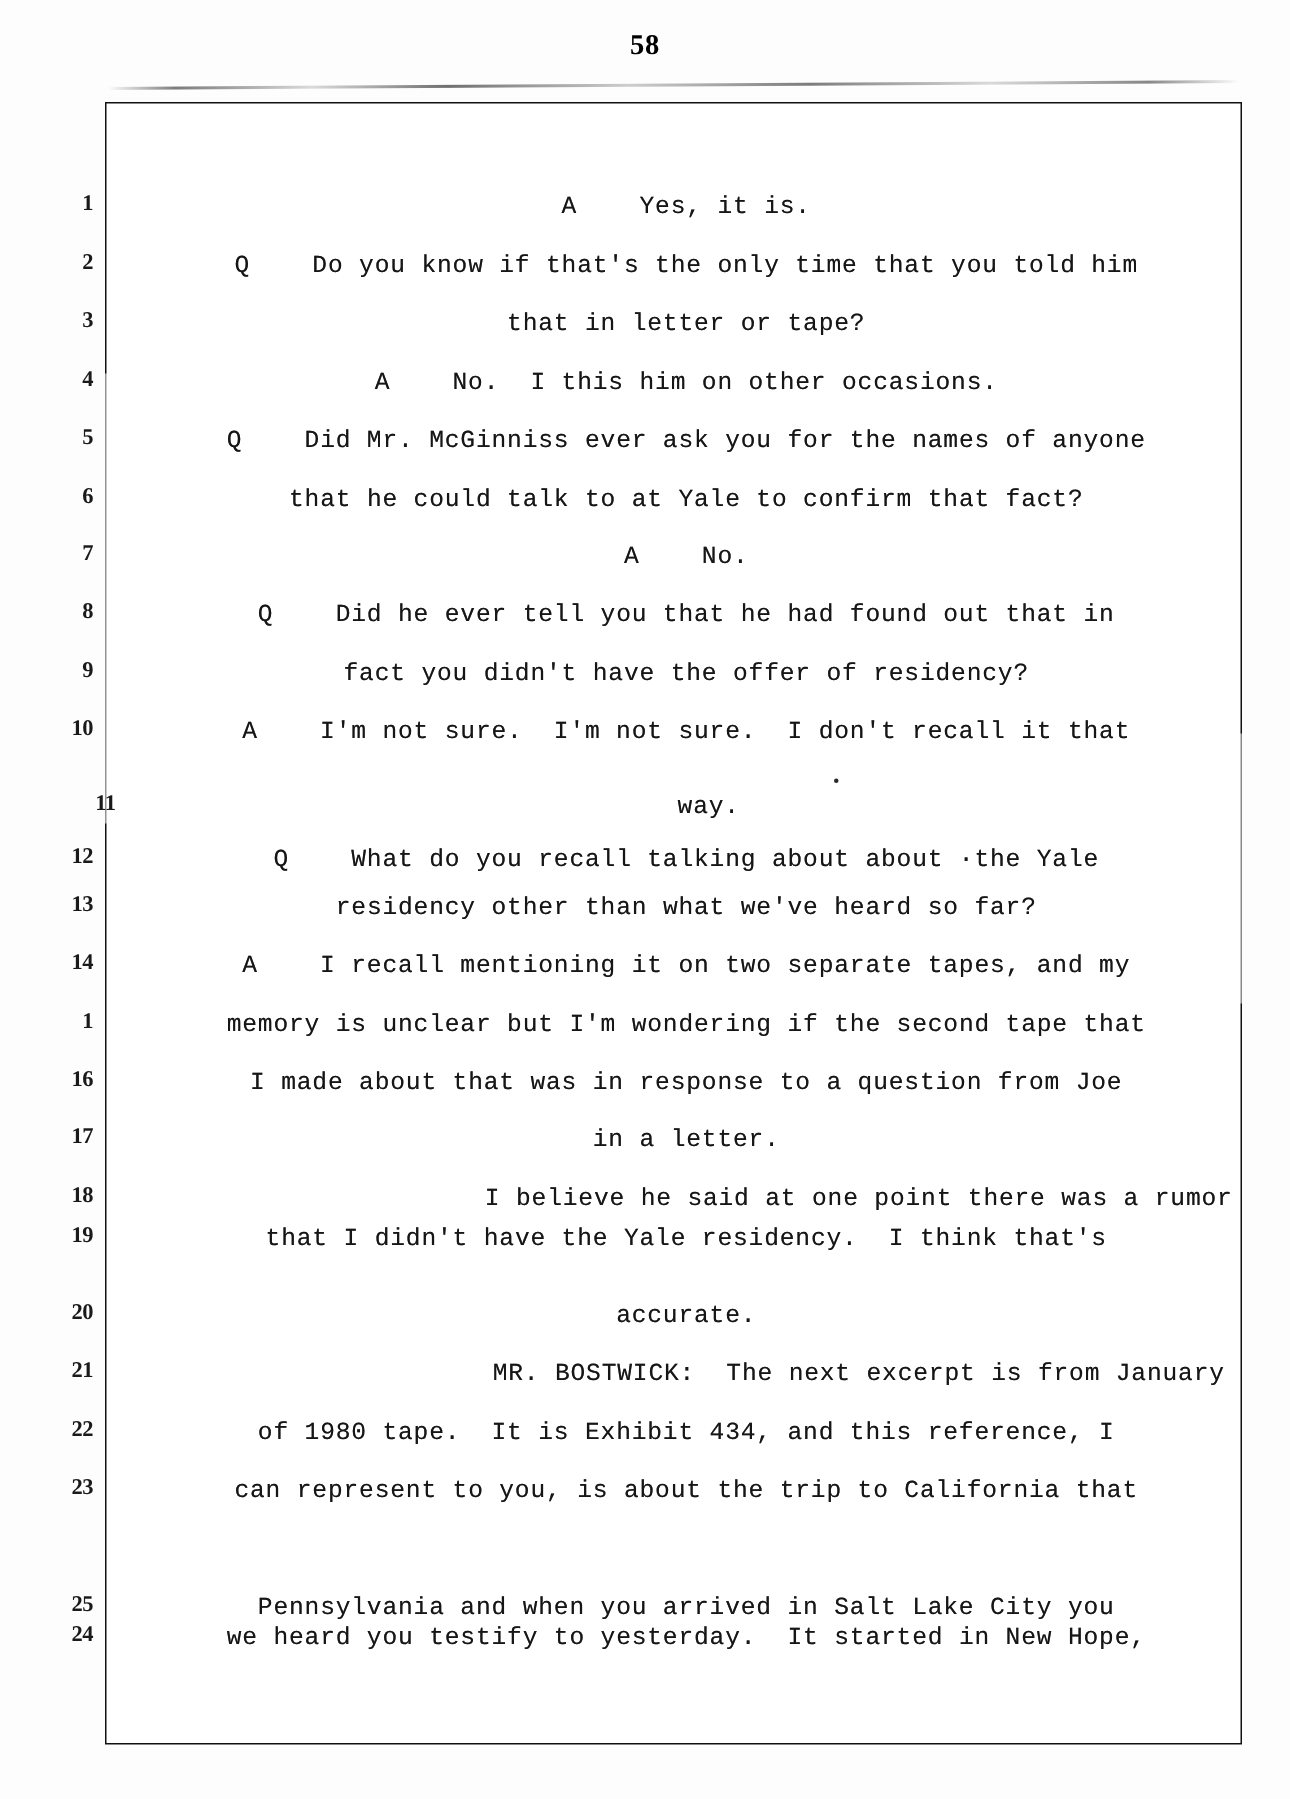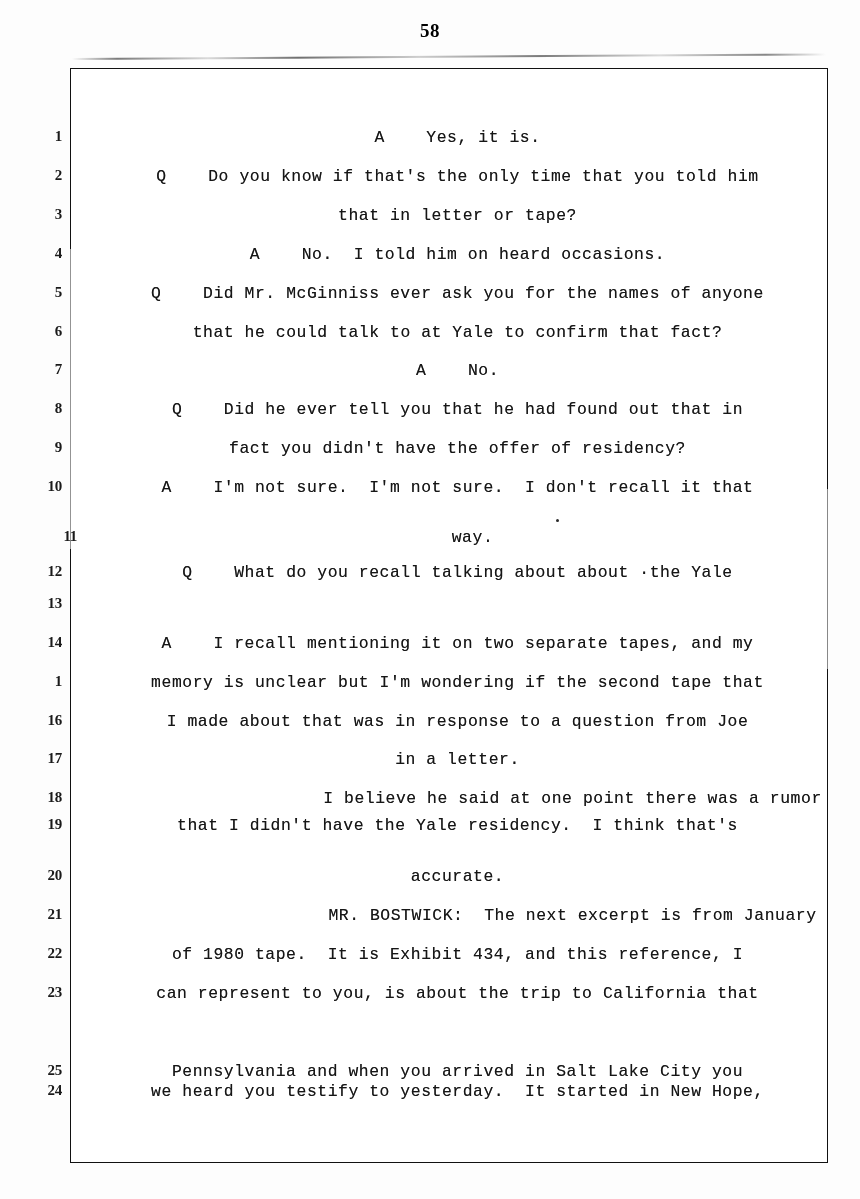--- a/index.html
+++ b/index.html
@@ -162,21 +162,21 @@
       <div class="tline" style="top: 166.9px;">
         <div class="lineno">2</div>
         <div class="linetext">Q    Do you know if that's the only time that you told him</div>
       </div>
       <div class="tline" style="top: 205.8px;">
         <div class="lineno">3</div>
         <div class="linetext">that in letter or tape?</div>
       </div>
       <div class="tline" style="top: 244.7px;">
         <div class="lineno">4</div>
-        <div class="linetext">A    No.  I told him on heard occasions.</div>
+        <div class="linetext">A    No.  I this him on other occasions.</div>
       </div>
       <div class="tline" style="top: 283.6px;">
         <div class="lineno">5</div>
         <div class="linetext">Q    Did Mr. McGinniss ever ask you for the names of anyone</div>
       </div>
       <div class="tline" style="top: 322.5px;">
         <div class="lineno">6</div>
         <div class="linetext">that he could talk to at Yale to confirm that fact?</div>
       </div>
       <div class="tline" style="top: 361.4px;">
@@ -198,20 +198,21 @@
       <div class="tline" style="top: 528px; margin-left: 15px;">
         <div class="lineno">11</div>
         <div class="linetext">way.</div>
       </div>
       <div class="tline" style="top: 563px;">
         <div class="lineno">12</div>
         <div class="linetext">Q    What do you recall talking about about ·the Yale</div>
       </div>
       <div class="tline" style="top: 594.8px;">
         <div class="lineno">13</div>
+        <div class="linetext">residency other than what we've heard so far?</div>
       </div>
       <div class="tline" style="top: 633.7px;">
         <div class="lineno">14</div>
         <div class="linetext">A    I recall mentioning it on two separate tapes, and my</div>
       </div>
       <div class="tline" style="top: 672.6px;">
         <div class="lineno">1</div>
         <div class="linetext">memory is unclear but I'm wondering if the second tape that</div>
       </div>
       <div class="tline" style="top: 711.5px;">

